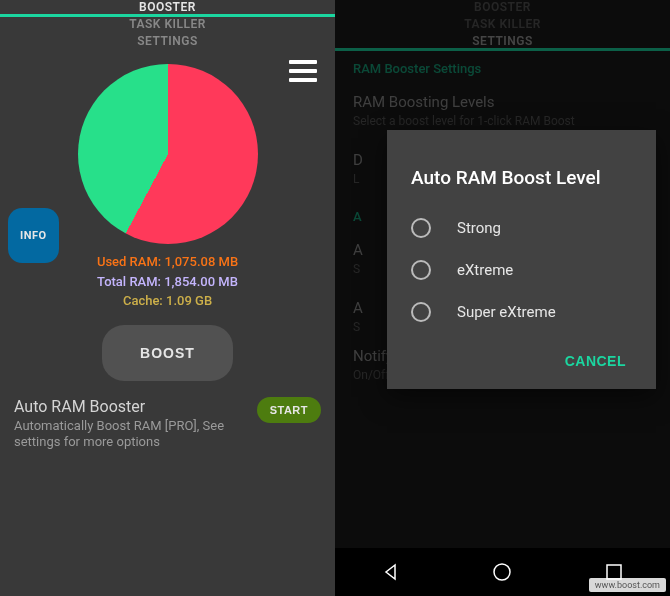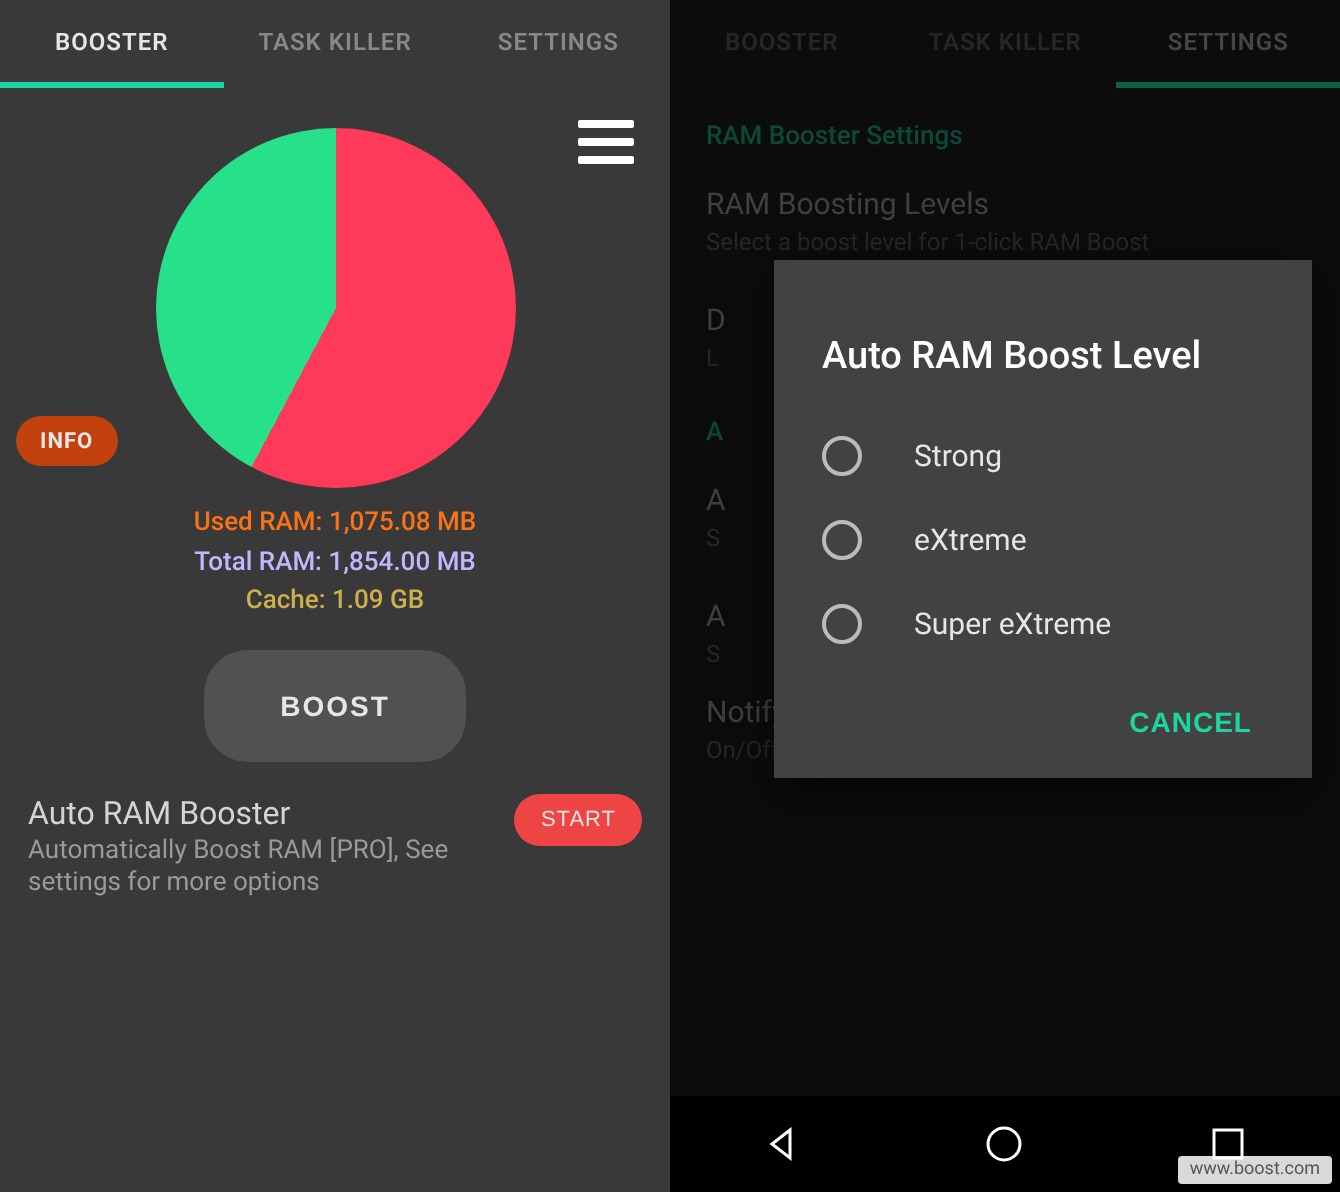--- a/index.html
+++ b/index.html
@@ -16,20 +16,21 @@
     height: 596px;
     background: #393939;
     position: relative;
     overflow: hidden;
   }
   .screen-right { background: #1c1c1c; }
   .tabs {
     display: flex;
     height: 44px;
     background: #393939;
+    flex-direction: column;
   }
   .screen-right .tabs { background: #1c1c1c; }
   .tab {
     flex: 1;
     display: flex;
     align-items: center;
     justify-content: center;
     font-size: 12px;
     font-weight: 600;
     letter-spacing: 0.5px;
@@ -55,26 +56,26 @@
   .hamburger div { height: 4px; background: #fff; border-radius: 1px; }
   .pie-wrap { width: 100%; display: flex; justify-content: center; margin-top: 6px; position: relative; }
   .pie {
     width: 180px; height: 180px; border-radius: 50%;
     background: conic-gradient(#ff395a 0deg 208deg, #27e08a 208deg 360deg);
   }
   .info-pill {
     position: absolute;
     left: 8px;
     top: 164px;
-    background: #c2410c;
+    background: #0369a1;
     color: #e6e6e6;
     font-size: 11px;
     font-weight: 700;
     letter-spacing: 0.5px;
-    padding: 6px 12px;
+    padding: 21px 12px;
     border-radius: 14px;
     cursor: pointer;
   }
   .stats { text-align: center; margin-top: 8px; font-size: 13px; font-weight: 500; line-height: 1.5; }
   .stat-free { color: #27e08a; }
   .stat-used { color: #f97316; }
   .stat-total { color: #c4b5fd; }
   .stat-cache { color: #cdb04a; }
   .boost-btn {
     margin: 14px auto 0;
@@ -89,24 +90,24 @@
     padding: 20px 38px;
     cursor: pointer;
   }
   .auto-section { margin-top: 16px; position: relative; }
   .auto-title { color: #d4d4d4; font-size: 16px; font-weight: 400; }
   .auto-sub { color: #9a9a9a; font-size: 13px; margin-top: 2px; max-width: 230px; line-height: 1.3; }
   .start-btn {
     position: absolute;
     right: 0;
     top: 0;
-    background: #ef4444;
+    background: #4d7c0f;
     color: #e6e6e6;
     font-size: 11px;
-    font-weight: 400;
+    font-weight: 700;
     letter-spacing: 0.5px;
     border: none;
     border-radius: 14px;
     padding: 7px 13px;
     cursor: pointer;
   }
   
   .r-content { padding: 16px 18px; color: #555; font-size: 14px; line-height: 1.4; }
   .r-sect-title { color: #18a27b; font-size: 13px; font-weight: 500; margin-bottom: 14px; }
   .r-item-title { color: #8c8c8c; font-size: 15px; margin-top: 6px; }

